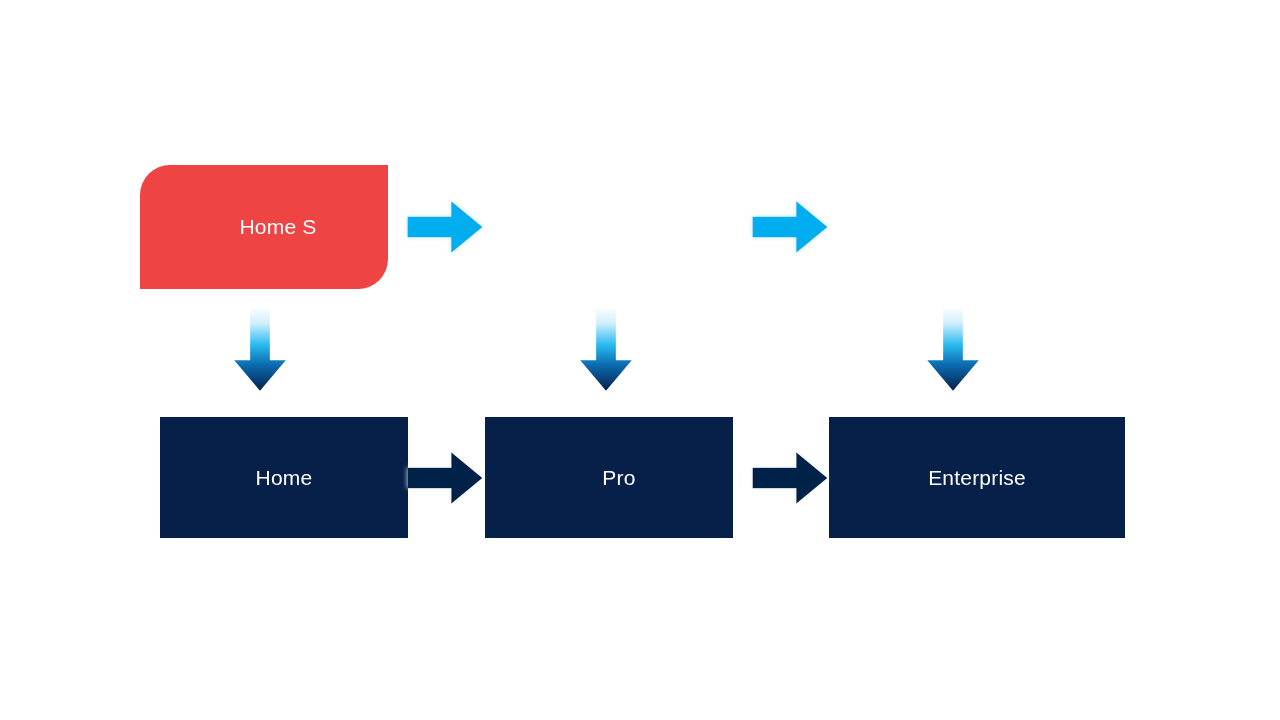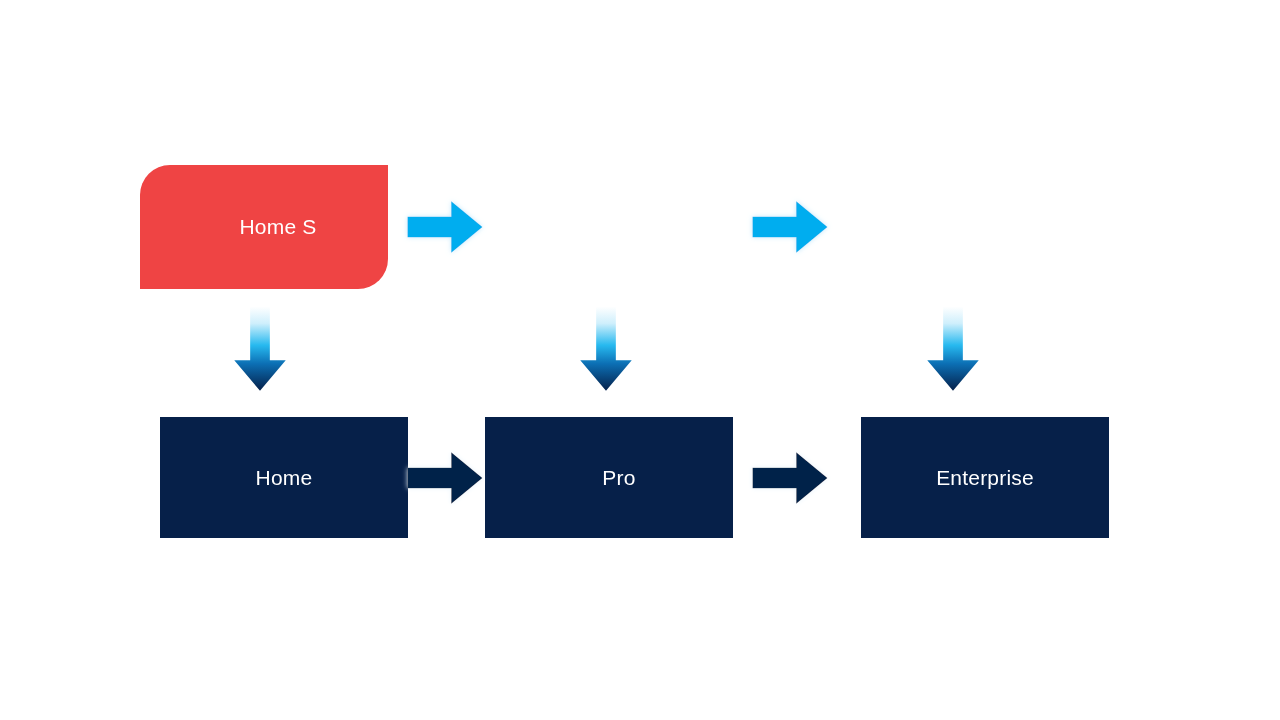--- a/index.html
+++ b/index.html
@@ -95,21 +95,21 @@
         </defs>
         <path d="M2,24 L58,24 L58,4 L98,37 L58,70 L58,50 L2,50 Z" fill="#00ADEF" filter="url(#hglow1)"></path>
       </svg>
     </div>
     <div class="node node-product" style="left:140px; top:417px; width:248px; height:121px;margin-left:20px;">
       <span class="node-label">Home</span>
     </div>
     <div class="node node-product" style="left:485px; top:417px; width:248px; height:121px;padding-left:20px;">
       <span class="node-label">Pro</span>
     </div>
-    <div class="node node-product" style="left:829px; top:417px; width:248px; height:121px;margin-left:32px;">
+    <div class="node node-product" style="left:829px; top:417px; width:296px; height:121px;">
       <span class="node-label">Enterprise</span>
     </div>
     <div class="h-arrow" style="left:406px; top:449px;">
       <svg viewBox="0 0 100 74" preserveAspectRatio="none">
         <defs>
           <filter id="hglow2" x="-40%" y="-40%" width="180%" height="180%">
             <feDropShadow dx="0" dy="0" stdDeviation="3.5" flood-color="#E8F4FC" flood-opacity="0.95"></feDropShadow>
           </filter>
         </defs>
         <path d="M2,24 L58,24 L58,4 L98,37 L58,70 L58,50 L2,50 Z" fill="#062049" filter="url(#hglow2)"></path>

